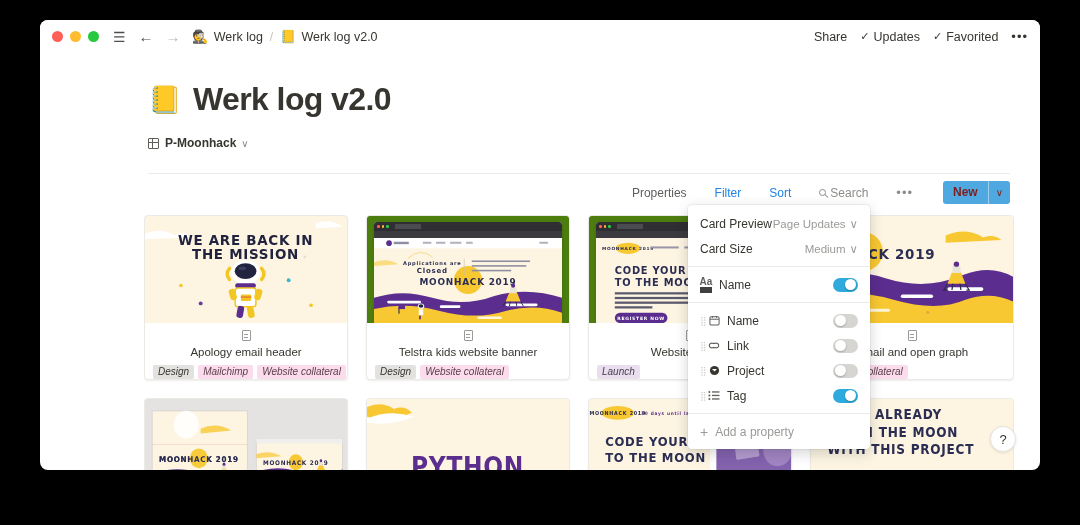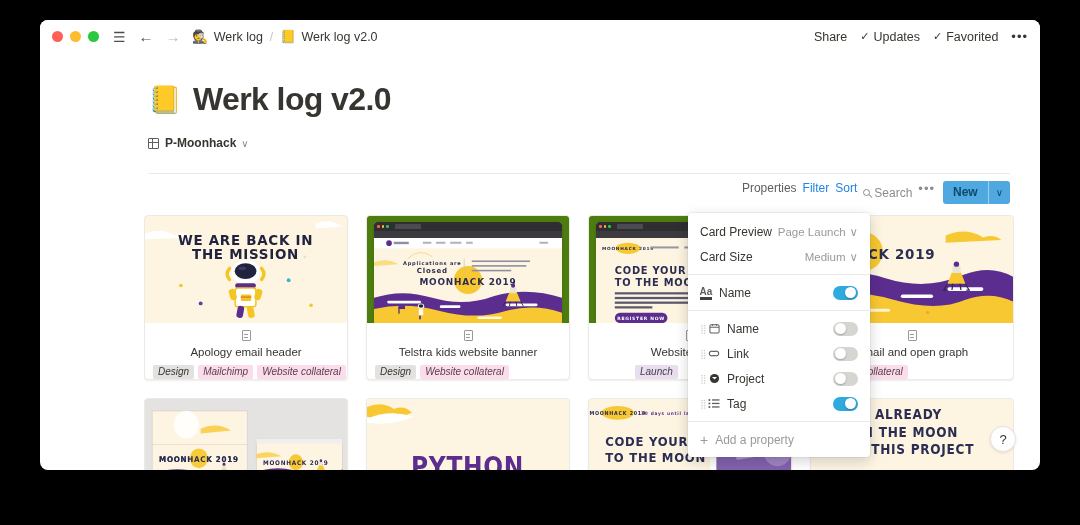--- a/index.html
+++ b/index.html
@@ -73,36 +73,36 @@
   .grid-icon:before { left: 0; right: 0; top: 3px; height: 1.2px; }
   .grid-icon:after { top: 0; bottom: 0; left: 3px; width: 1.2px; }
   .chev { margin-left: 5px; color: #8a8a87; font-size: 10px; font-weight: normal; }
 
   .toolbar-rule {
     position: absolute; left: 108px; right: 30px; top: 120px;
     border-bottom: 1px solid #eceae5;
   }
   .toolbar {
     position: absolute; right: 30px; top: 128px;
-    display: flex; gap: 6px;
+    display: flex; align-items: center; gap: 28px;
     font-size: 12px; color: #5f5e5b;
   }
   .toolbar .blue { color: #2383e2; }
   .toolbar .search { display: inline-flex; align-items: center; gap: 4px; color: #8c8c89; }
   .mag {
     display: inline-block; width: 7px; height: 7px; border: 1.3px solid #8c8c89;
     border-radius: 50%; position: relative;
   }
   .mag:after {
     content: ""; position: absolute; width: 1.3px; height: 4px; background: #8c8c89;
     right: -2px; bottom: -3px; transform: rotate(-45deg);
   }
   .newbtn {
     display: flex; align-items: stretch; border-radius: 3px; overflow: hidden;
-    background: #4fa8e0; color: #0c4a6e; font-size: 12px; font-weight: bold;
+    background: #4fa8e0; color: #7f1d1d; font-size: 12px; font-weight: bold;
     margin-left: 2px;
   }
   .newbtn .lbl { padding: 4px 10px 5px; }
   .newbtn .cv {
     padding: 4px 7px 5px; border-left: 1px solid rgba(255,255,255,.45);
     font-weight: normal; font-size: 10px; display: flex; align-items: center;
   }
 
   
   .gallery {
@@ -129,21 +129,21 @@
     content: ""; position: absolute; left: 1.5px; right: 2px; top: 2.5px;
     height: 1px; background: #9b9a97; box-shadow: 0 3px 0 #9b9a97;
   }
   .tags { display: flex; gap: 4px; margin-top: 7px; flex-wrap: nowrap; font-style: italic; }
   .tag {
     font-size: 10px; padding: 1px 5px 2px; border-radius: 2px;
     white-space: nowrap; color: #37352f;
   }
   .tag.gray { background: #e3e2e0; }
   .tag.pink { background: #fbdced; color: #5c4049; }
-  .tag.purple { background: #e8deee; color: #463b50; margin-left: 38px; }
+  .tag.purple { background: #e8deee; color: #463b50; }
 
   
   .ill { position: absolute; inset: 0; }
   .cream { background: #f9a8d4; }
   .hl { font-family: "DejaVu Sans", sans-serif; font-weight: bold; letter-spacing: .8px; }
 
   
   .browser { position: absolute; inset: 0; background: #4d7c0f; padding: 6px 7px 0 7px; }
   .bwin { background: #fff; height: 100%; border-radius: 3px 3px 0 0; overflow: hidden;
           box-shadow: 0 1px 3px rgba(0,0,0,.15); }
@@ -155,21 +155,21 @@
     position: absolute; right: 24px; bottom: 18px;
     width: 26px; height: 26px; border-radius: 50%;
     border: 1px solid #e6e4e0; background: #fff;
     display: flex; align-items: center; justify-content: center;
     font-size: 13px; color: #37352f;
     box-shadow: 0 1px 3px rgba(15,15,15,.1);
   }
 
   
   .dropdown {
-    position: absolute; left: 648px; top: 160px; width: 182px;
+    position: absolute; left: 648px; top: 152px; width: 182px;
     background: #fff; border-radius: 4px;
     box-shadow: 0 0 0 1px rgba(15,15,15,.05), 0 4px 14px rgba(15,15,15,.18);
     padding: 6px 0 4px; z-index: 50; font-size: 12px; color: #37352f;
   }
   .drow {
     display: flex; align-items: center; height: 25px; padding: 0 12px;
   }
   .drow .lab { flex: 1; display: flex; align-items: center; gap: 7px; }
   .drow .val { color: #9b9a97; display: flex; align-items: center; gap: 4px; font-size: 11.5px; }
   .divider { height: 1px; background: #eceae5; margin: 5px 0; }
@@ -599,39 +599,39 @@
 
     <div class="helpbtn">
       <span>?</span>
     </div>
 
     <div class="dropdown">
 
       <div class="drow">
         <span class="lab">Card Preview</span>
         <span class="val">
-          <span>Page Launch</span>
+          <span>Page Updates</span>
           <span>∨</span>
         </span>
       </div>
 
       <div class="drow">
         <span class="lab">Card Size</span>
         <span class="val">
           <span>Medium</span>
           <span>∨</span>
         </span>
       </div>
 
 
       <div class="divider"></div>
 
       <div class="drow">
         <span class="lab">
-          <span class="picon" style="font-size:10px;font-weight:bold;border-bottom:3px solid #404040;line-height:11px">Aa</span>
+          <span class="picon" style="font-size:10px;font-weight:bold;border-bottom:6px solid #404040;line-height:11px">Aa</span>
           <span>Name</span>
         </span>
         <span class="toggle on">
             <i></i>
           </span>
       </div>
 
       <div class="divider"></div>
 
       <div class="drow">

